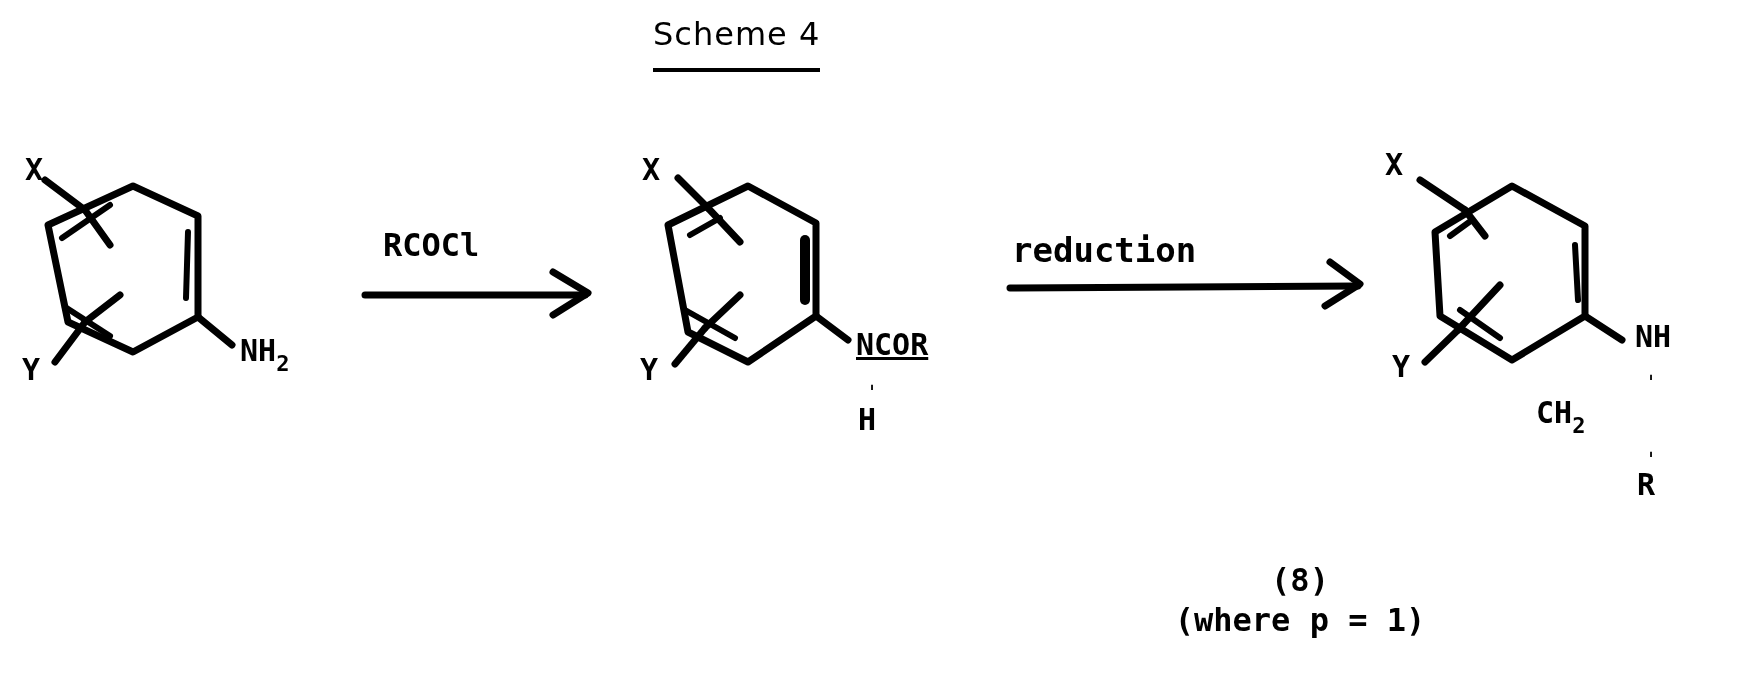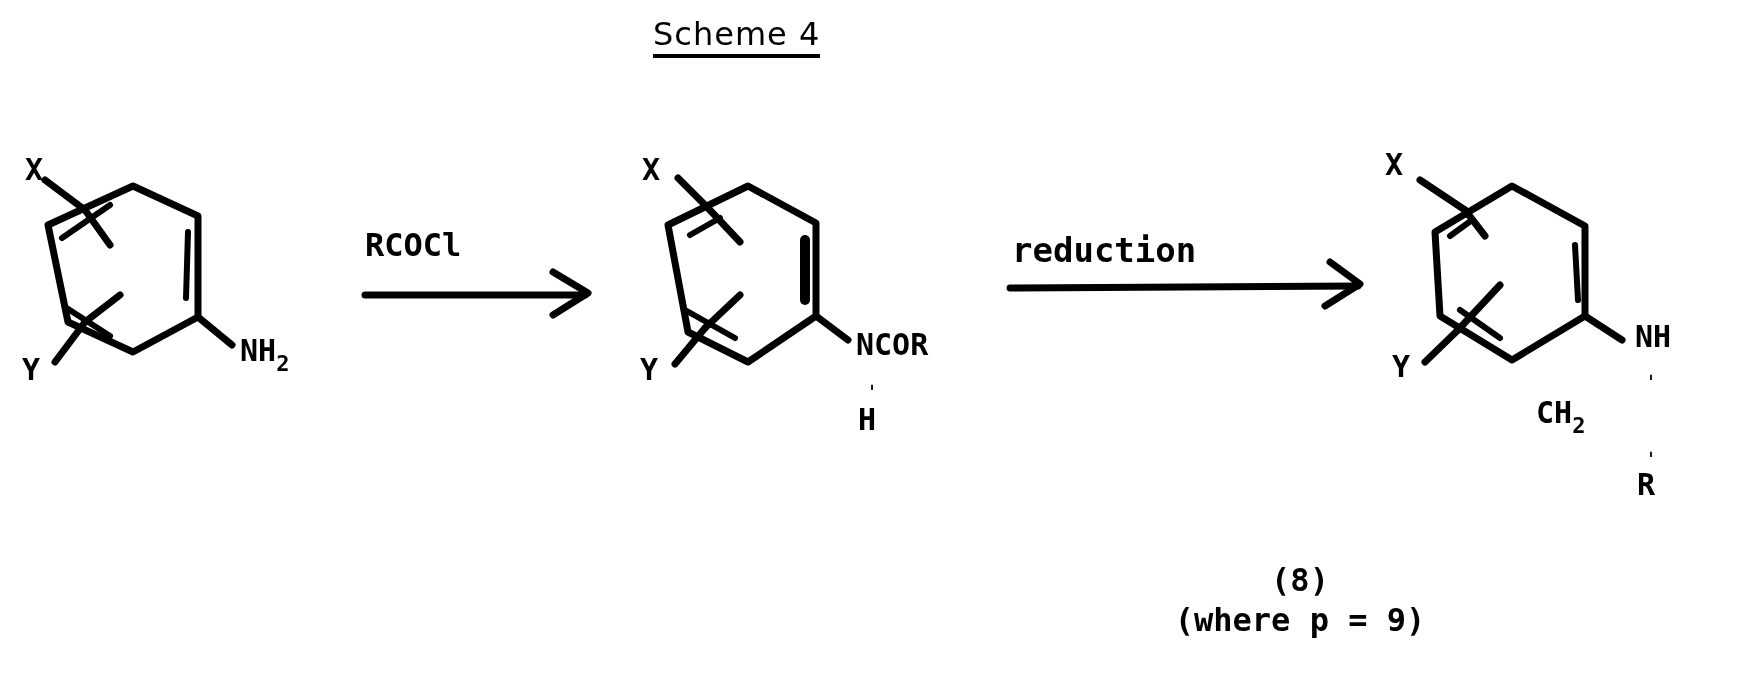--- a/index.html
+++ b/index.html
@@ -1,19 +1,19 @@
 <!DOCTYPE html>
 <html><head>
   <meta charset="utf-8">
   <style>
     html, body { margin: 0; padding: 0; background: #ffffff; }
     body { width: 1760px; height: 697px; position: relative; overflow: hidden;
            font-family: "DejaVu Sans Mono", "Liberation Mono", monospace; color: #000; }
     .title { position: absolute; left: 653px; top: 14px; font-family: "DejaVu Sans", sans-serif;
-             font-size: 32px; letter-spacing: 1px; border-bottom: 4px solid #000; padding-bottom: 0; line-height: 40px; }
+             font-size: 32px; letter-spacing: 1px; border-bottom: 4px solid #000; padding-bottom: 14px; line-height: 40px; }
     svg.scheme { position: absolute; left: 0; top: 0; }
     .lbl { position: absolute; font-family: "DejaVu Sans Mono", monospace; font-weight: bold; font-size: 30px; line-height: 30px; }
     .sub { font-size: 22px; position: relative; top: 10px; }
     .cap { position: absolute; font-family: "DejaVu Sans Mono", monospace; font-weight: bold; font-size: 32px; text-align: center; line-height: 40px; }
   </style>
 </head>
 <body>
 
 <div class="title">Scheme 4</div>
 
@@ -65,34 +65,34 @@
     <line x1="225" y1="316" x2="262" y2="340"></line>
   </g>
 </svg>
 
 <div class="lbl" style="left:25px;top:155px;">X</div>
 <div class="lbl" style="left:22px;top:355px;">Y</div>
 <div class="lbl" style="left:240px;top:336px;">
   <span>NH</span><span class="sub">2</span>
 </div>
 
-<div class="lbl" style="left:365px;top:230px;font-size:32px;">RCOCl</div>
+<div class="lbl" style="left:383px;top:230px;font-size:32px;">RCOCl</div>
 
 <div class="lbl" style="left:642px;top:155px;">X</div>
 <div class="lbl" style="left:640px;top:355px;">Y</div>
-<div class="lbl" style="left:856px;top:330px;">NCOR</div>
+<div class="lbl" style="left:856px;top:330px;text-decoration:underline;">NCOR</div>
 <div class="lbl" style="left:866px;top:378px;font-size:20px;">ˈ</div>
 <div class="lbl" style="left:858px;top:405px;">H</div>
 
 <div class="lbl" style="left:1012px;top:235px;font-size:34px;">reduction</div>
 
 <div class="lbl" style="left:1385px;top:150px;">X</div>
 <div class="lbl" style="left:1392px;top:352px;">Y</div>
 <div class="lbl" style="left:1635px;top:322px;">NH</div>
 <div class="lbl" style="left:1645px;top:368px;font-size:20px;">ˈ</div>
 <div class="lbl" style="left:1536px;top:398px;">
   <span>CH</span><span class="sub">2</span>
 </div>
 <div class="lbl" style="left:1645px;top:445px;font-size:20px;">ˈ</div>
 <div class="lbl" style="left:1637px;top:470px;">R</div>
 
 <div class="cap" style="left:1240px;top:560px;width:120px;">(8)</div>
-<div class="cap" style="left:1130px;top:600px;width:340px;">(where p = 9)</div>
+<div class="cap" style="left:1130px;top:600px;width:340px;">(where p = 1)</div>
 
 </body></html>

